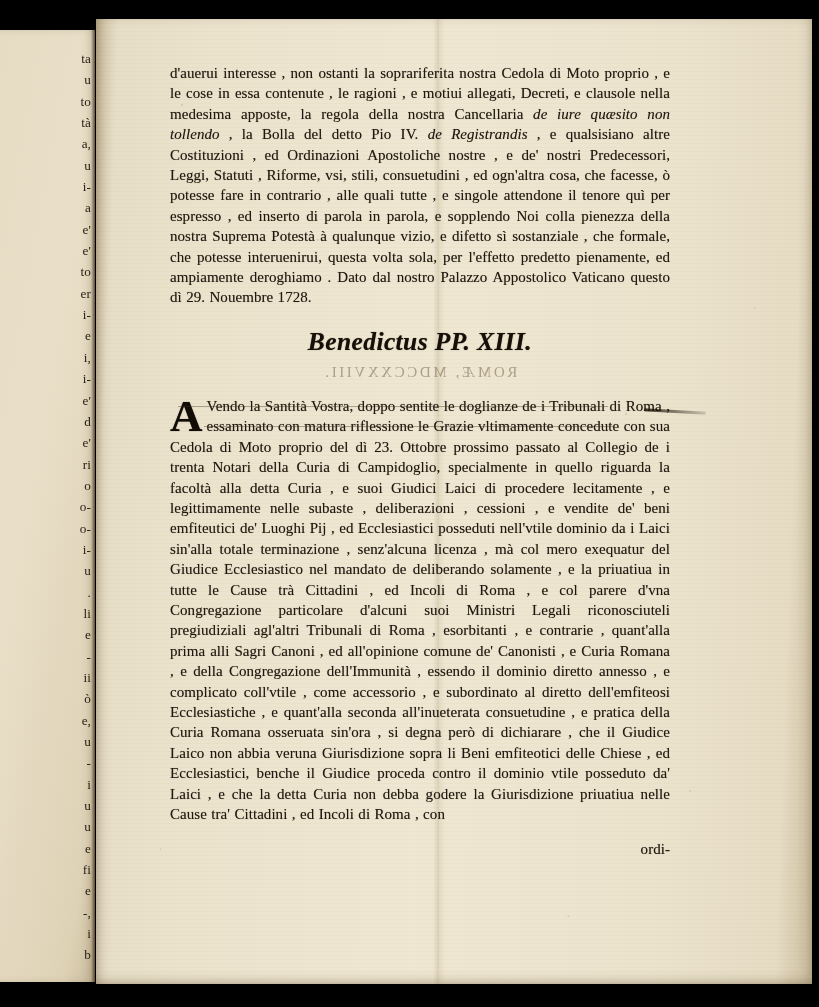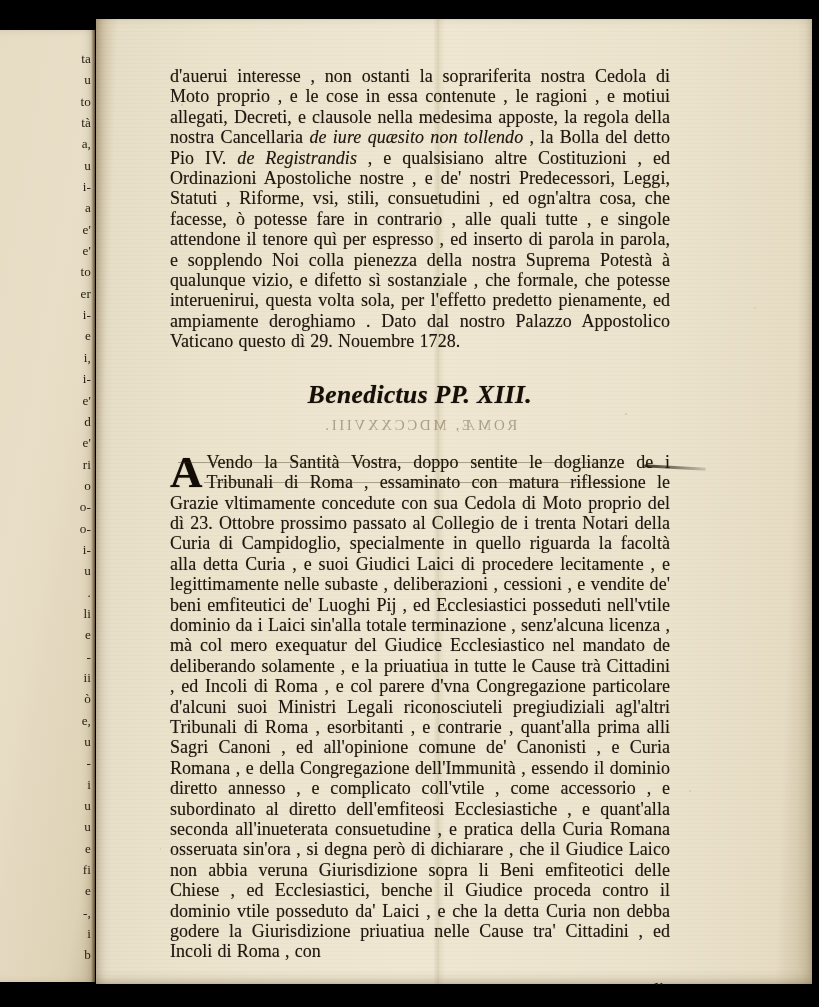--- a/index.html
+++ b/index.html
@@ -55,29 +55,29 @@
     position:absolute;left:47%;top:0;width:12px;height:100%;pointer-events:none;
     background:linear-gradient(90deg,rgba(120,96,54,0) 0%,rgba(120,96,54,.16) 45%,rgba(150,124,78,.10) 55%,rgba(120,96,54,0) 100%);
   }
 
   
   #textblock{
     position:absolute;left:74px;top:30px;width:500px;
     color:#201810;
   }
   .para{
-    font-size:18px;line-height:20.4px;text-align:justify;
+    font-size:15px;line-height:20.4px;text-align:justify;
     letter-spacing:.05px;word-spacing:.6px;
     text-shadow:0 0 .7px rgba(40,28,14,.45);
   }
   .para i{font-style:italic;}
 
   
   #signature{
-    margin-top:28px;text-align:center;
+    margin-top:19px;text-align:center;
     font-style:italic;font-weight:700;
     font-size:25.5px;letter-spacing:.4px;
     color:#150f08;
     text-shadow:0 0 1px rgba(25,16,8,.6);
   }
 
   
   #showthrough{
     margin-top:7px;text-align:center;
     font-size:15px;letter-spacing:2.6px;

